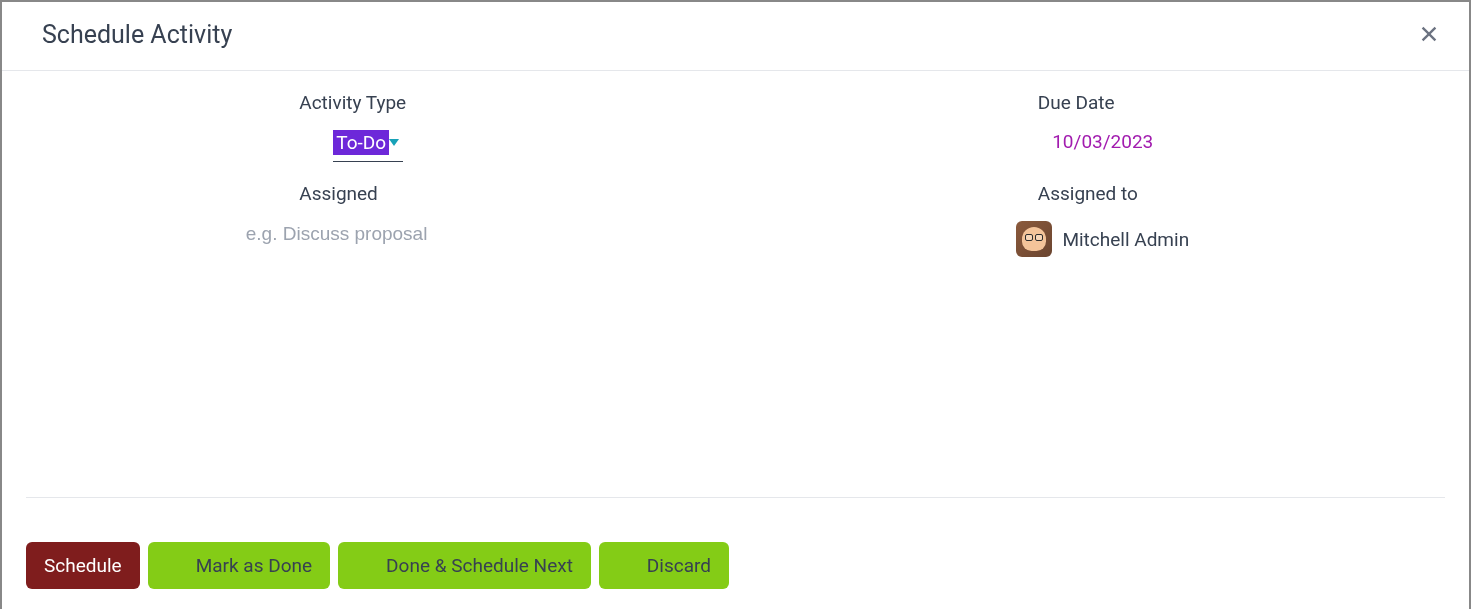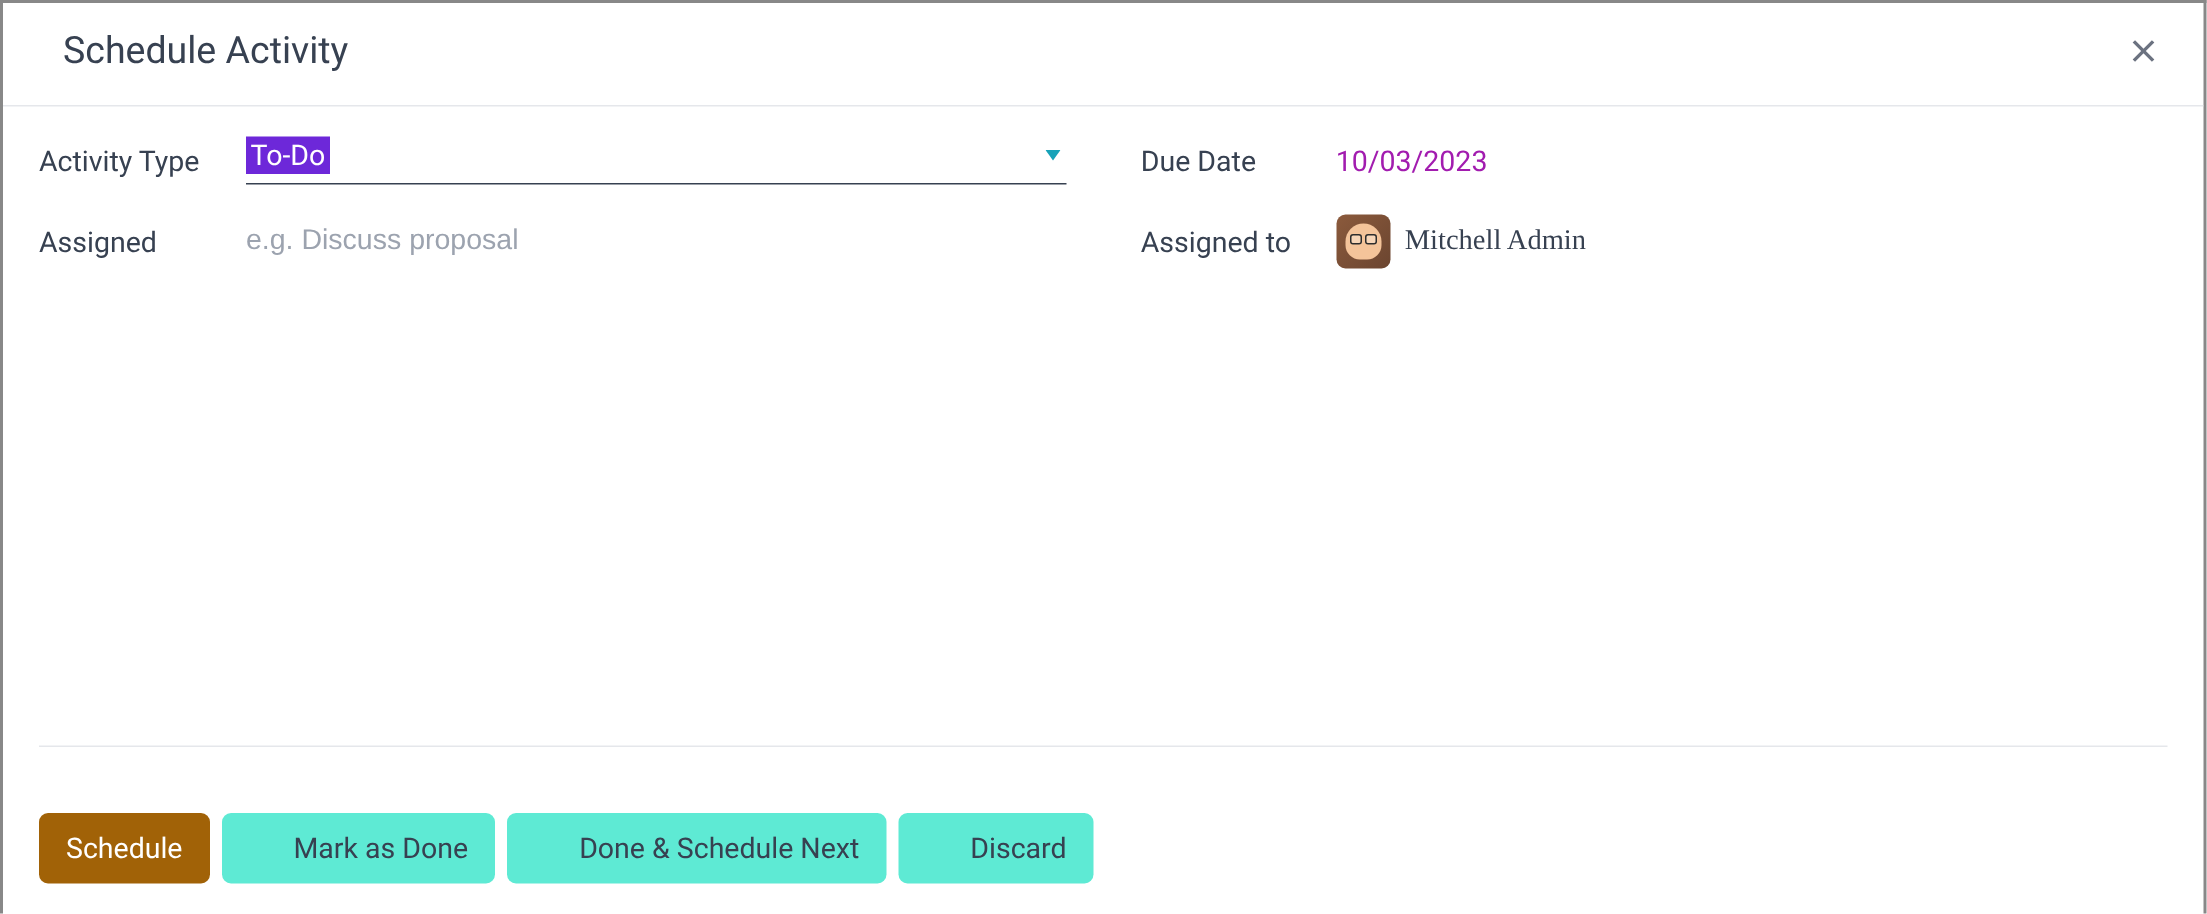--- a/index.html
+++ b/index.html
@@ -49,21 +49,22 @@
     }
     .form-grid {
       display: grid;
       grid-template-columns: 1fr 1fr;
       column-gap: 50px;
       row-gap: 20px;
     }
     .form-row {
       display: flex;
       align-items: center;
-      gap: 0;
+      gap: 16px;
+      flex-direction: column;
     }
     .form-label {
       font-size: 19px;
       color: #374151;
       width: 138px;
       flex-shrink: 0;
     }
     .form-label-right {
       width: 130px;
     }
@@ -107,21 +108,20 @@
       color: #9ca3af;
     }
     .date-value {
       font-size: 19px;
       color: #a21caf;
     }
     .assigned-row {
       display: flex;
       align-items: center;
       gap: 10px;
-      font-family: Liberation Serif, serif;
     }
     .avatar {
       width: 36px;
       height: 36px;
       border-radius: 6px;
       background: linear-gradient(135deg, #8b5a3c 0%, #6b4530 100%);
       position: relative;
       overflow: hidden;
       flex-shrink: 0;
     }
@@ -184,25 +184,25 @@
     }
     .btn {
       padding: 12px 18px;
       font-size: 19px;
       border: none;
       border-radius: 6px;
       cursor: pointer;
       font-family: inherit;
     }
     .btn-primary {
-      background: #a16207;
+      background: #7f1d1d;
       color: #fff;
     }
     .btn-secondary {
-      background: #5eead4;
+      background: #84cc16;
       color: #374151;
       padding-left: 48px;
     }
   </style>
 </head>
 <body>
 
 <div class="modal-header">
   <h1 class="modal-title">Schedule Activity</h1>
   <div class="close-btn">

